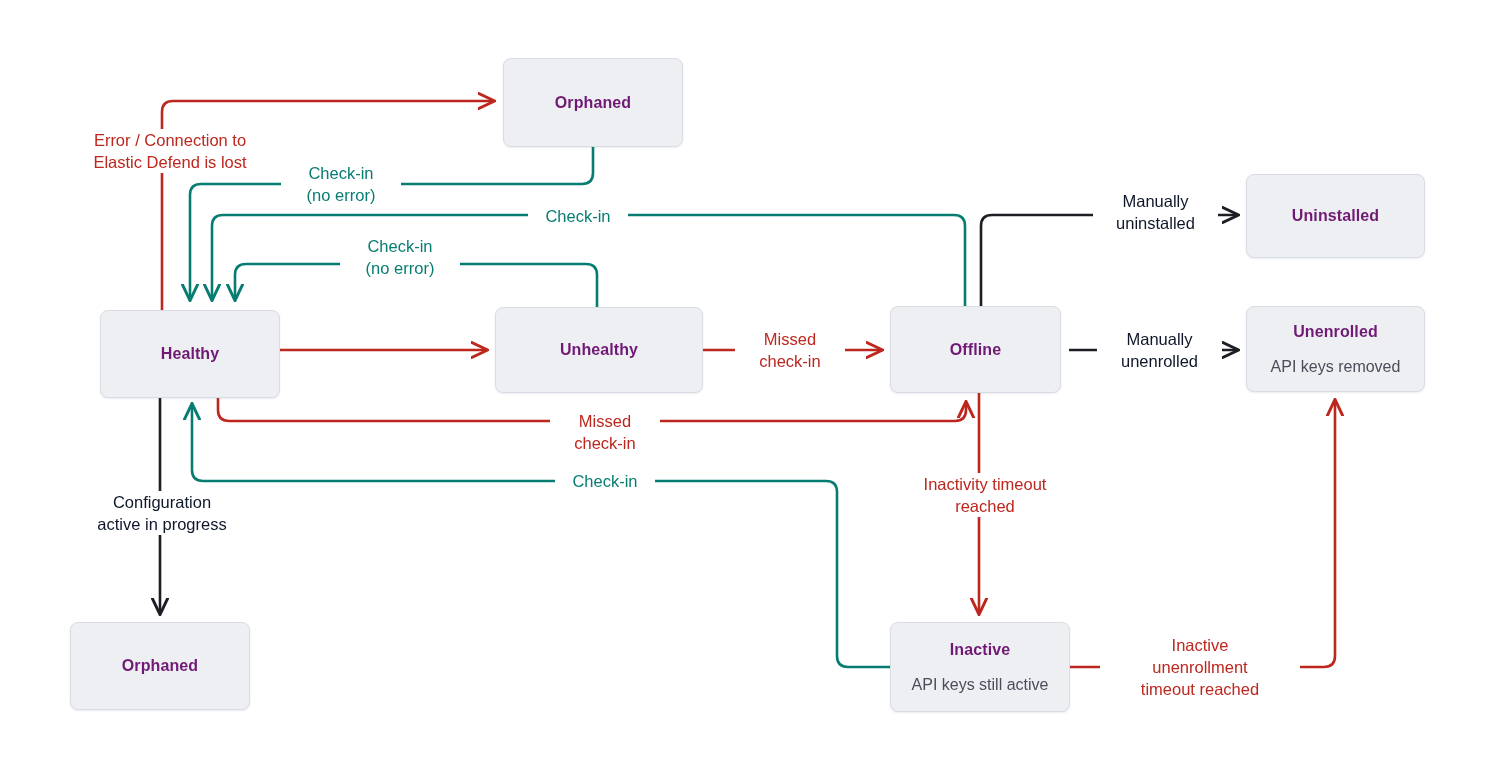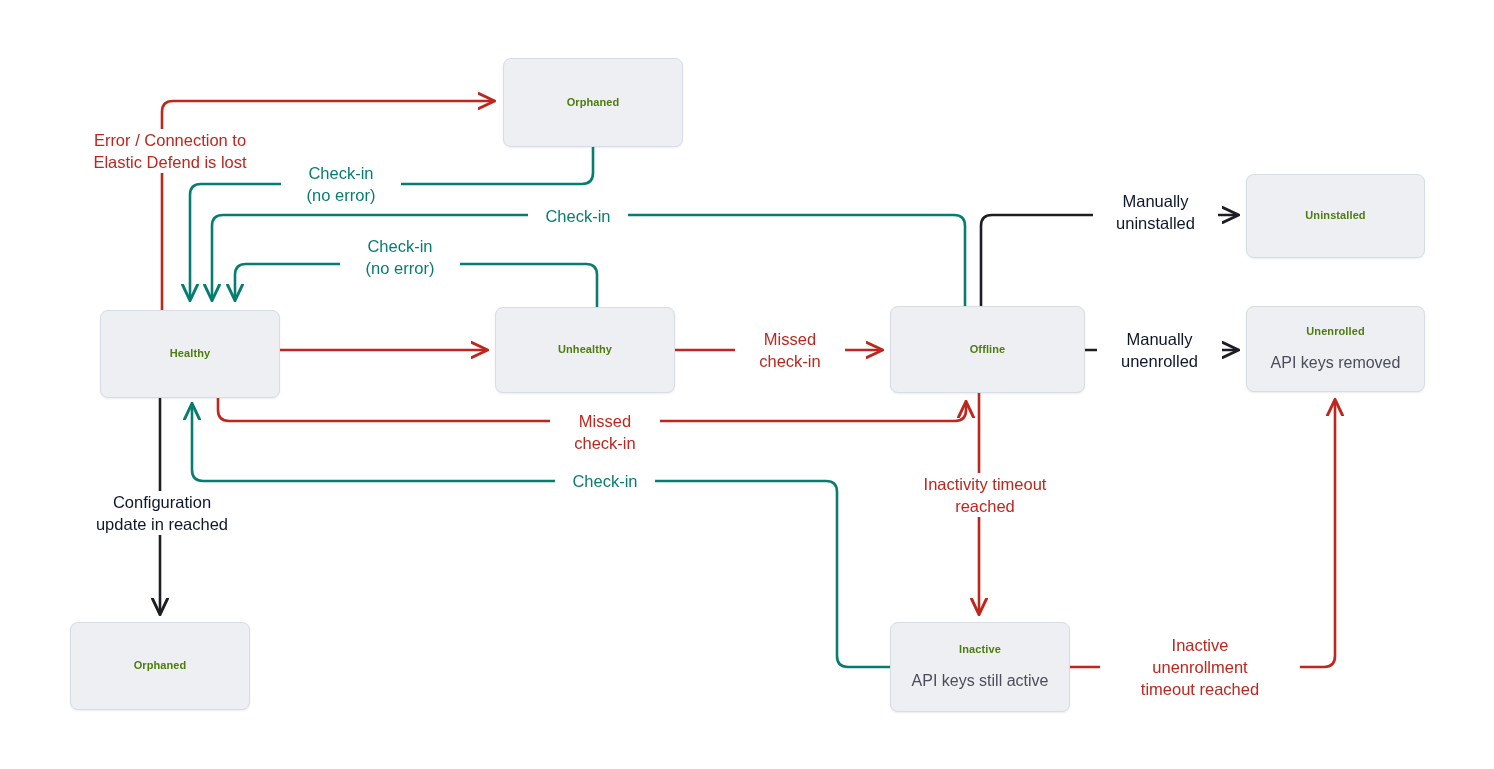--- a/index.html
+++ b/index.html
@@ -15,22 +15,22 @@
     background:#eeeff2;
     border:1px solid #d8dce4;
     border-radius:8px;
     box-sizing:border-box;
     display:flex;flex-direction:column;
     align-items:center;justify-content:center;
     box-shadow:0 1px 2px rgba(60,70,90,.10);
   }
   .node .title{
     font-weight:bold;
-    font-size:11px;
-    color:#4d7c0f;
+    font-size:16px;
+    color:#701a75;
     letter-spacing:.1px;
     line-height:1.25;
   }
   .node .sub{
     font-size:16px;
     color:#4a4e5a;
     margin-top:15px;
     line-height:1.25;
   }
 
@@ -97,25 +97,25 @@
   </svg>
 
   <div class="node" style="left:503px;top:58px;width:180px;height:89px;">
     <div class="title">Orphaned</div>
   </div>
 
   <div class="node" style="left:100px;top:310px;width:180px;height:88px;">
     <div class="title">Healthy</div>
   </div>
 
-  <div class="node" style="left:495px;top:307px;width:180px;height:86px;">
+  <div class="node" style="left:495px;top:307px;width:208px;height:86px;">
     <div class="title">Unhealthy</div>
   </div>
 
-  <div class="node" style="left:890px;top:306px;width:195px;height:87px;">
+  <div class="node" style="left:890px;top:306px;width:171px;height:87px;">
     <div class="title">Offline</div>
   </div>
 
   <div class="node" style="left:1246px;top:174px;width:179px;height:84px;">
     <div class="title">Uninstalled</div>
   </div>
 
   <div class="node" style="left:1246px;top:306px;width:179px;height:86px;">
     <div class="title">Unenrolled</div>
     <div class="sub">API keys removed</div>
@@ -157,15 +157,15 @@
 unenrolled</div>
 
   <div class="lbl red" style="left:890px;top:473px;width:180px;text-align:center;">Inactivity timeout
 reached</div>
 
   <div class="lbl red" style="left:1100px;top:634px;width:190px;">Inactive
 unenrollment
 timeout reached</div>
 
   <div class="lbl dark" style="left:62px;top:491px;width:190px;">Configuration
-update in reached</div>
+active in progress</div>
 
 </div>
 
 </body></html>

